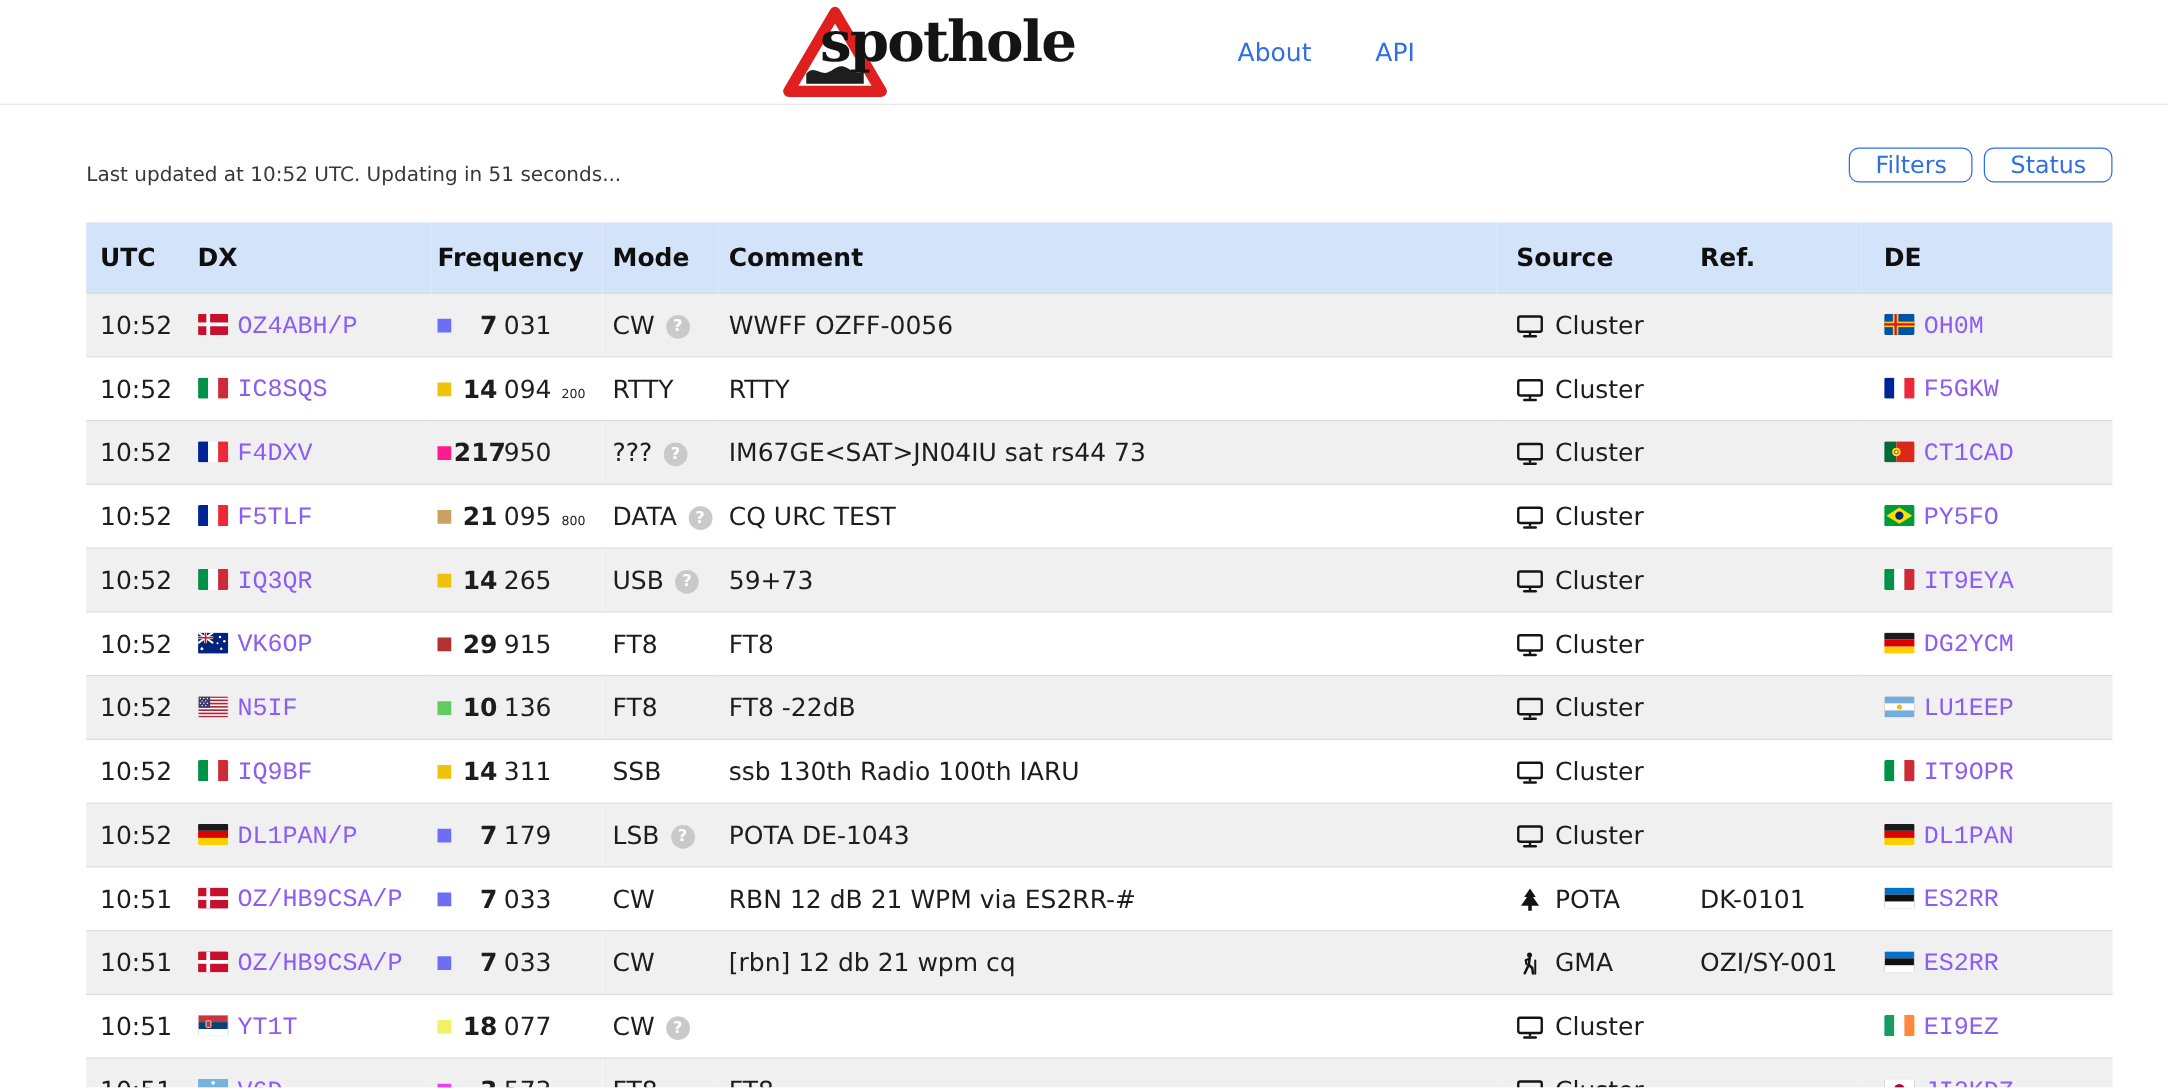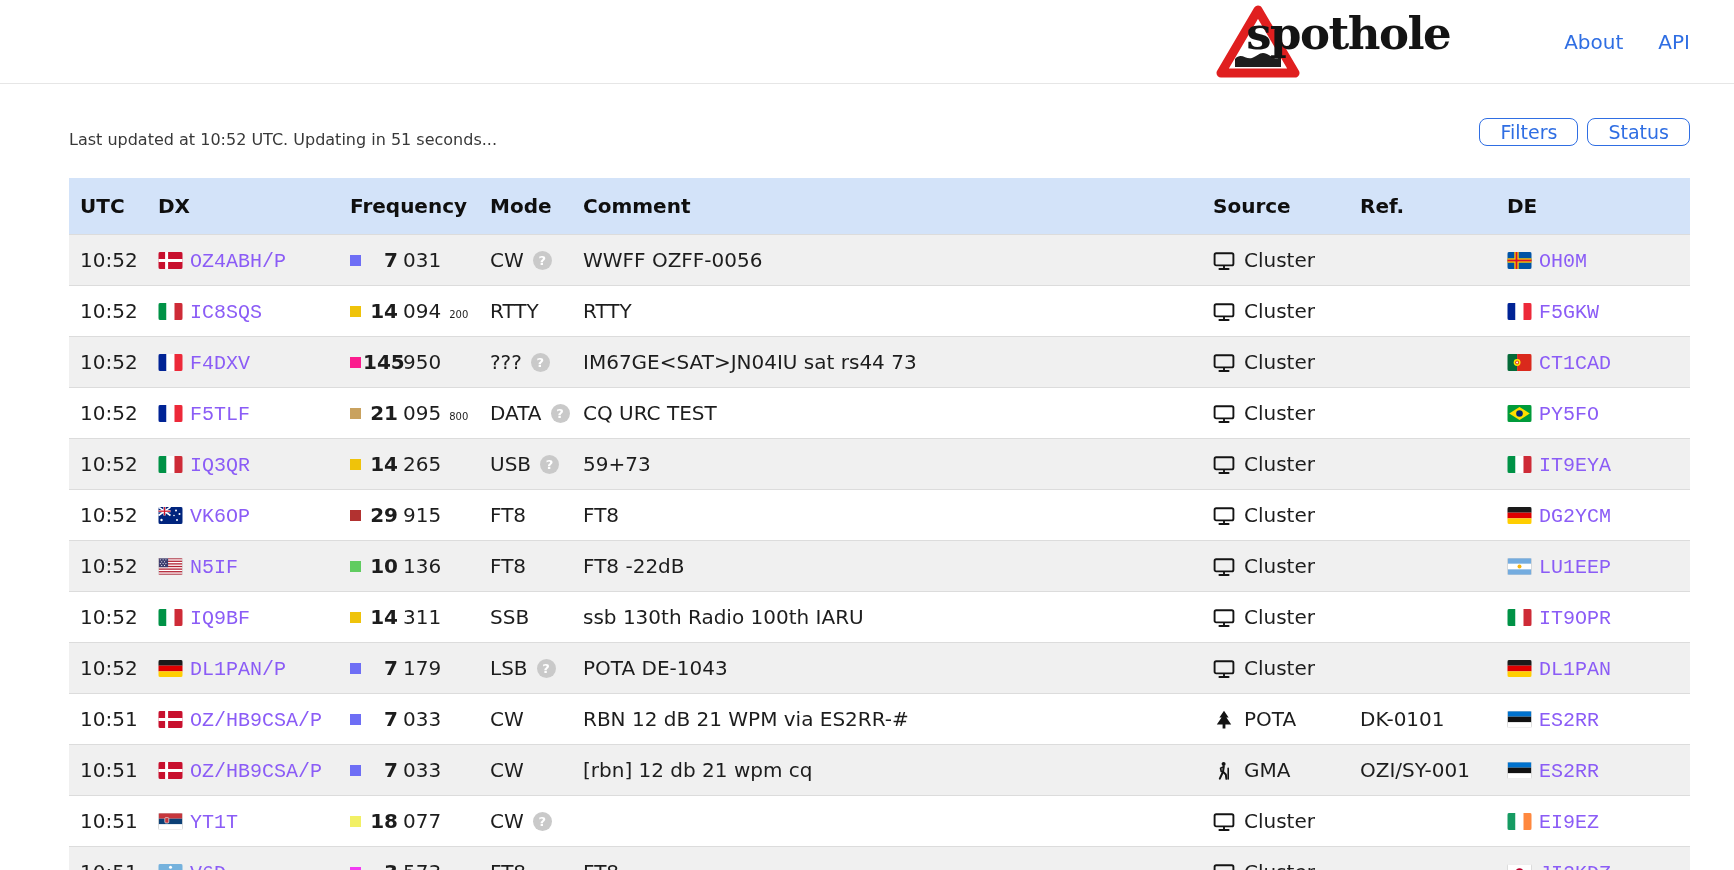--- a/index.html
+++ b/index.html
@@ -1,26 +1,26 @@
 <!DOCTYPE html>
 <html><head>
 <meta charset="utf-8">
 <style>
   html,body{margin:0;padding:0;background:#fff;}
   body{font-family:"DejaVu Sans","Liberation Sans",sans-serif;color:#1d1d1d;}
   .page{width:1734px;height:870px;overflow:hidden;background:#fff;position:relative;}
 
   
-  .site-header{display:flex;justify-content:flex-end;align-items:center;height:84px;
+  .site-header{display:flex;justify-content:center;align-items:center;height:84px;
     padding:0 44px 0 66px;border-bottom:1px solid #e6e6e6;box-sizing:border-box;}
   .brand{position:relative;display:block;width:320px;height:82px;text-decoration:none;}
   .tri{position:absolute;left:0;top:1px;}
   .brand-text{position:absolute;left:32px;top:6px;font-family:"DejaVu Serif","Liberation Serif",serif;
     font-weight:bold;font-size:45px;color:#141414;letter-spacing:-1.5px;}
-  .top-nav a{margin-left:30px;font-size:20px;color:#2f6ee3;text-decoration:none;}
+  .top-nav a{margin-left:46px;font-size:20px;color:#2f6ee3;text-decoration:none;}
 
   
   .toolbar{display:flex;justify-content:space-between;align-items:center;margin-top:26px;height:44px;
     padding:0 44px 0 69px;}
   .status-text{font-size:16px;color:#383838;margin-top:14px;}
   .toolbar-buttons{display:flex;gap:9px;}
   .btn{font-family:inherit;background:#fff;border:1px solid #2f6ee3;color:#2f6ee3;font-size:19px;
     border-radius:8px;padding:0 20px;height:28px;cursor:pointer;}
 
   
@@ -153,21 +153,21 @@
                   <rect x="16" width="8" height="17" fill="#ed2939"></rect>
                 </svg></span><span class="callsign">F5GKW</span></td>
           </tr>
           <tr>
             <td class="c-utc">10:52</td>
             <td class="c-dx"><span class="flag"><svg viewBox="0 0 24 17">
                   <rect width="8" height="17" fill="#002395"></rect>
                   <rect x="8" width="8" height="17" fill="#fff"></rect>
                   <rect x="16" width="8" height="17" fill="#ed2939"></rect>
                 </svg></span><span class="callsign">F4DXV</span></td>
-            <td class="c-freq"><span class="swatch" style="background: rgb(251, 28, 142);"></span><span class="mhz">145</span><span class="khz">950</span></td>
+            <td class="c-freq"><span class="swatch" style="background: rgb(251, 28, 142);"></span><span class="mhz">217</span><span class="khz">950</span></td>
             <td class="c-mode"><span>???</span><span class="help">?</span></td>
             <td class="c-comment">IM67GE&lt;SAT&gt;JN04IU sat rs44 73</td>
             <td class="c-source"><span class="src-icon"><svg width="22" height="20" viewBox="0 0 22 20">
                   <rect x="1.6" y="2.2" width="18.8" height="12.2" rx="1.6" fill="none" stroke="#141414" stroke-width="1.9"></rect>
                   <line x1="11" y1="14.4" x2="11" y2="17.2" stroke="#141414" stroke-width="1.9"></line>
                   <line x1="6.4" y1="18" x2="15.6" y2="18" stroke="#141414" stroke-width="1.9" stroke-linecap="round"></line>
                 </svg></span><span>Cluster</span></td>
             <td class="c-ref"></td>
             <td class="c-de"><span class="flag"><svg viewBox="0 0 24 17">
                   <rect width="9.6" height="17" fill="#046a38"></rect>

